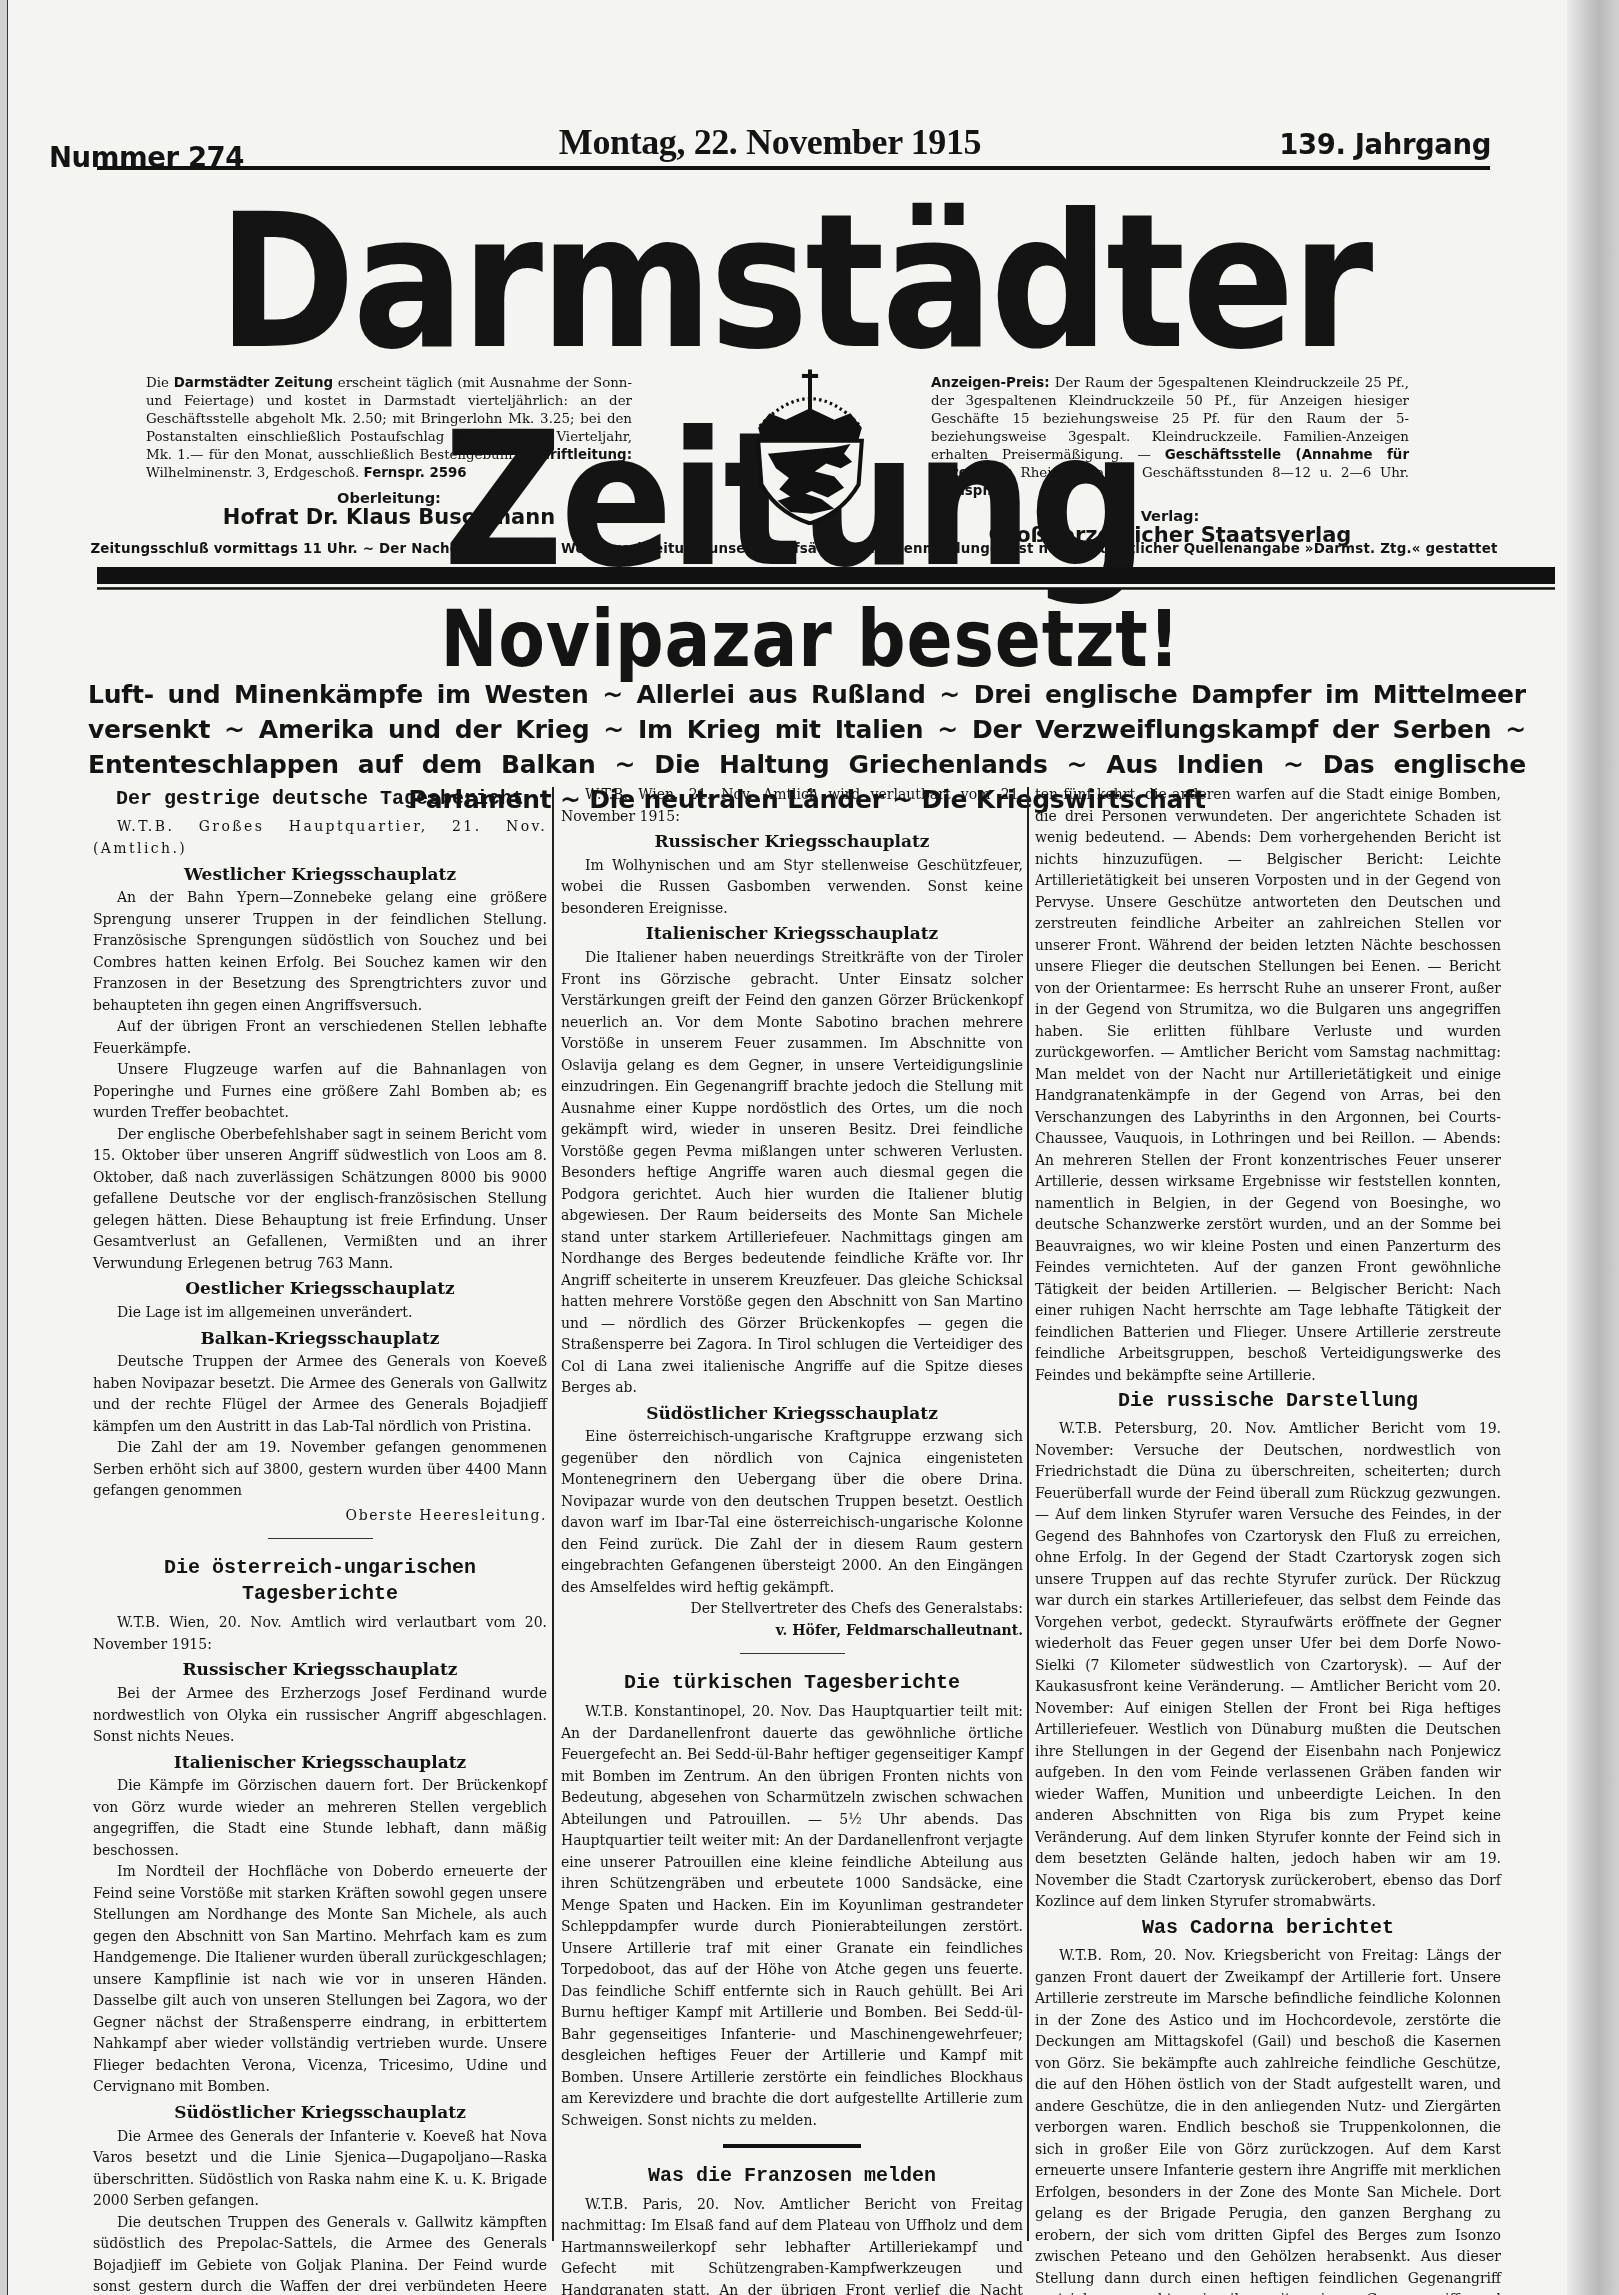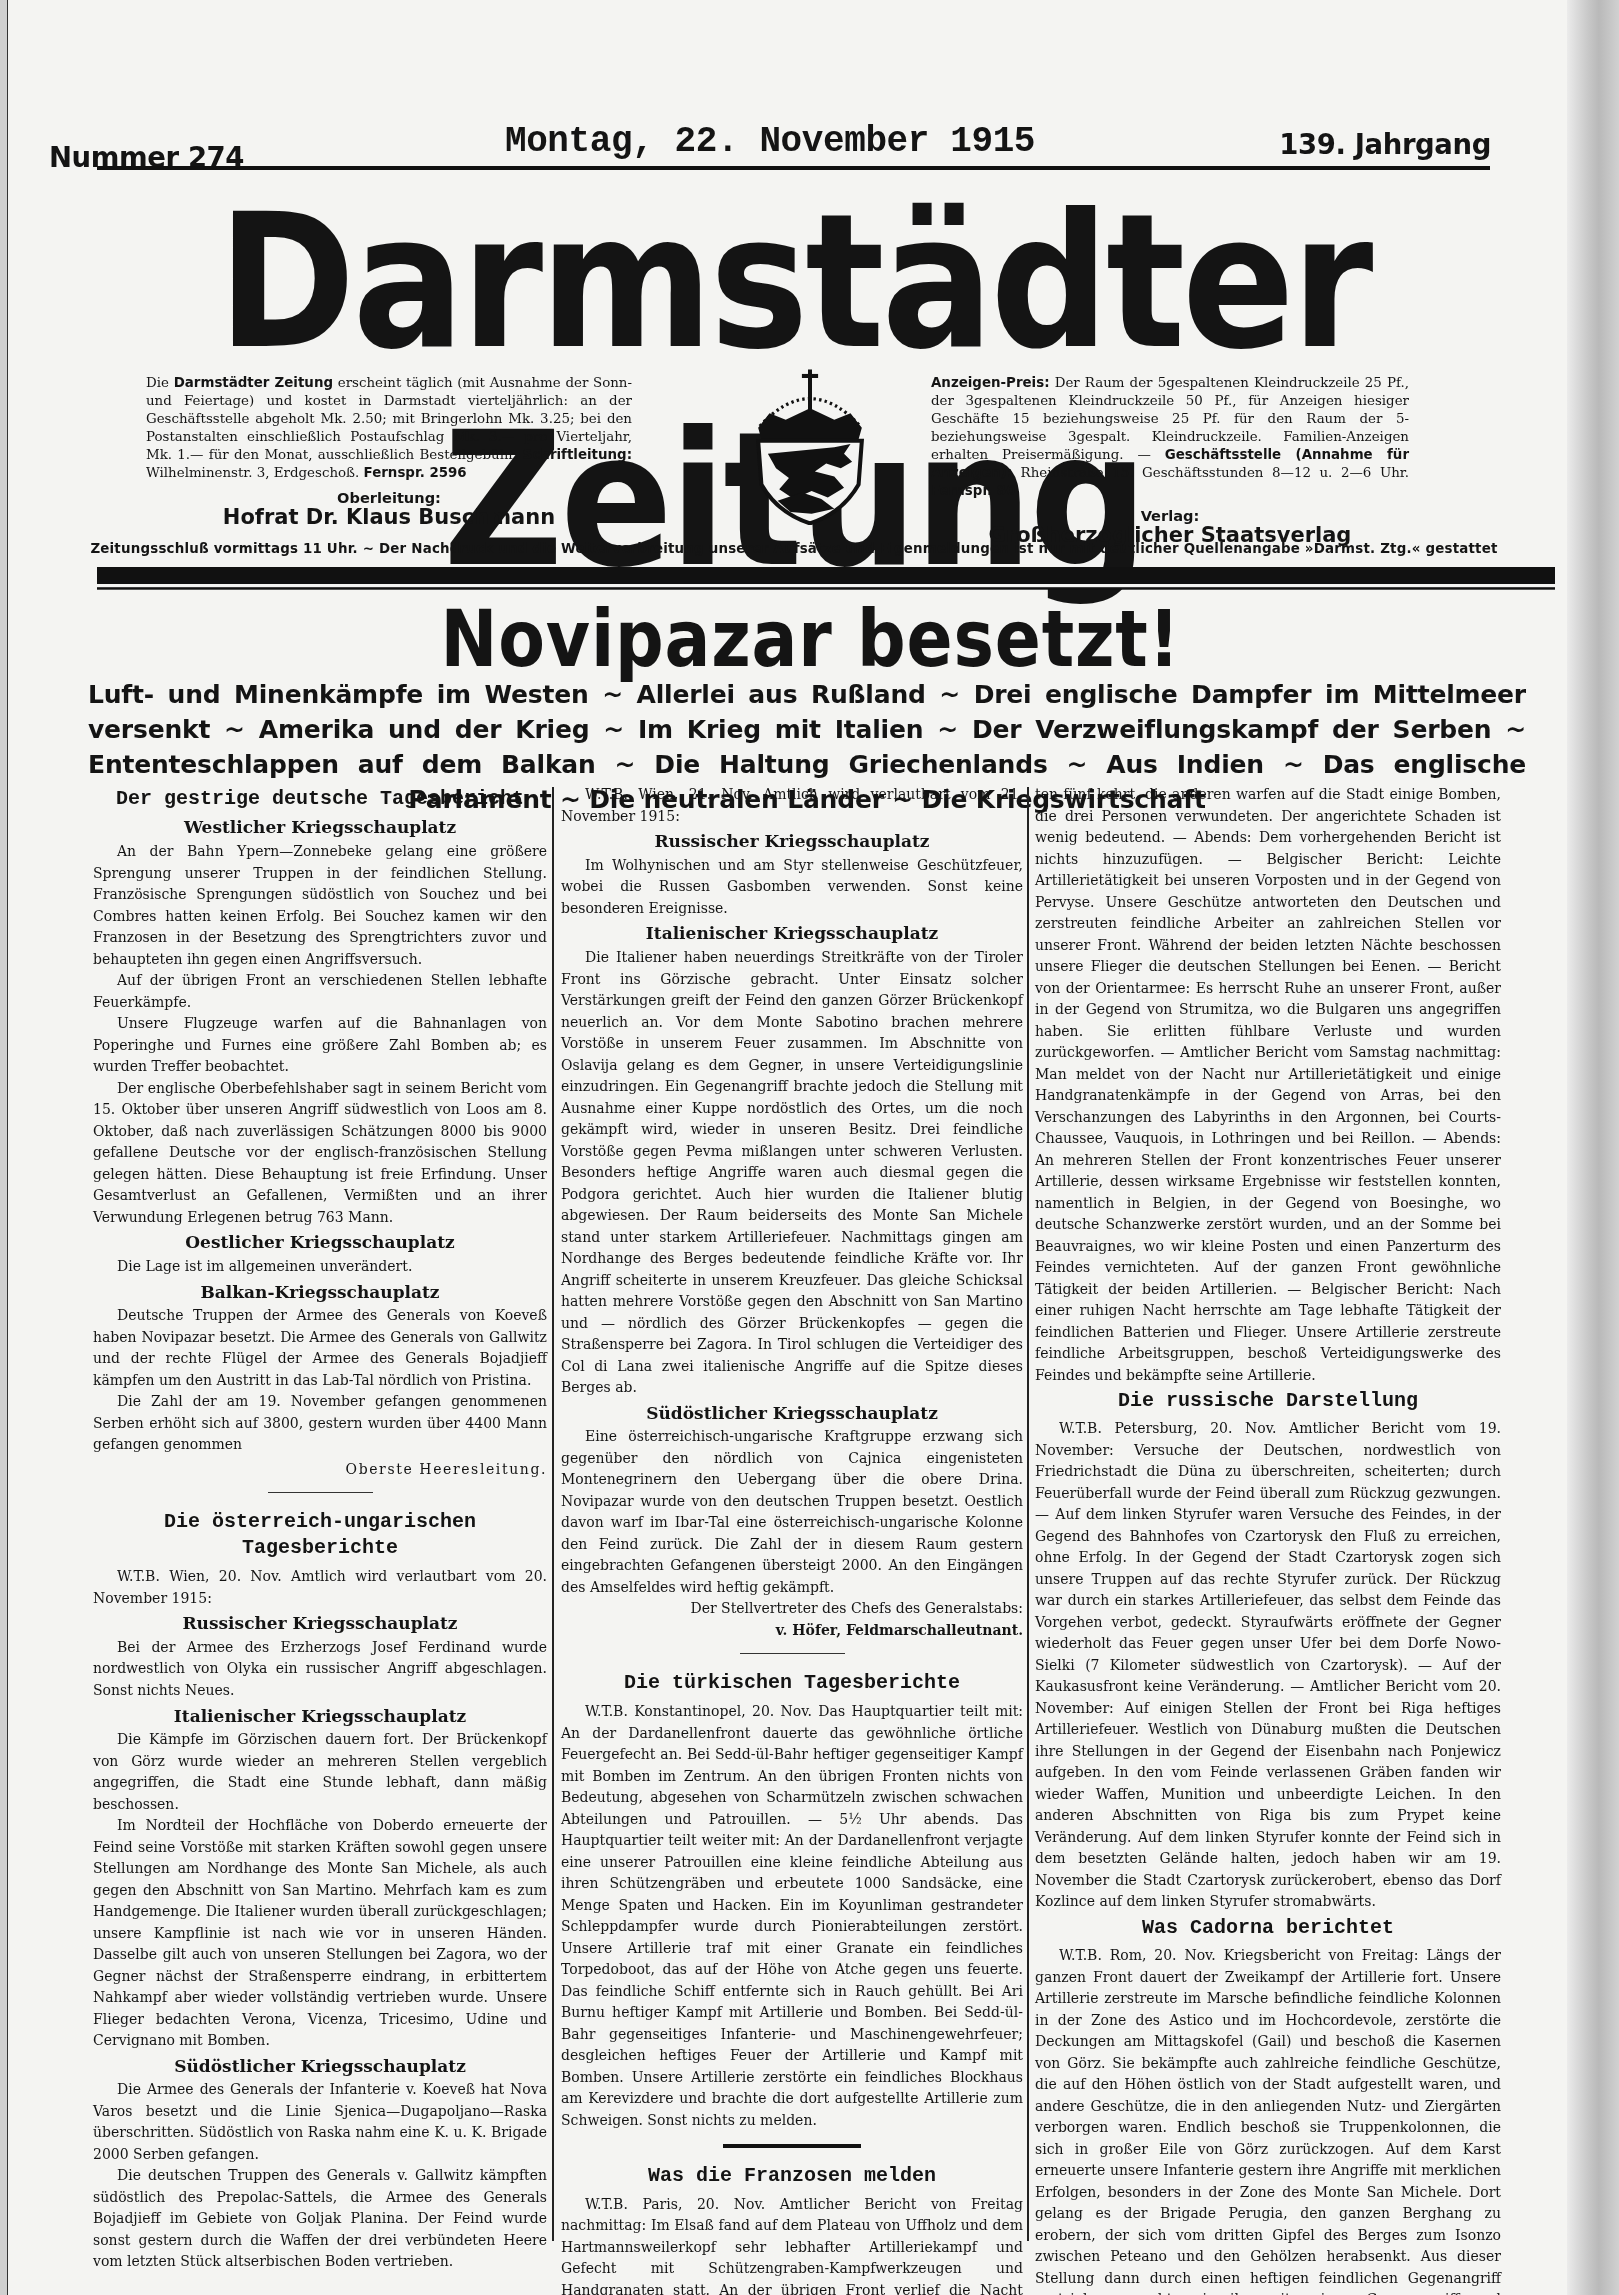--- a/index.html
+++ b/index.html
@@ -6,21 +6,21 @@
   body {
     width: 1620px; height: 2295px; background: #f4f4f2; position: relative; overflow: hidden;
     font-family: "DejaVu Serif", serif; color: #141414;
   }
   .page-shadow { position: absolute; left: 1567px; top: 0; width: 53px; height: 2295px;
     background: linear-gradient(90deg, #ebebeb 0%, #c8c8c8 40%, #b9b9b9 60%, #d2d2d2 100%); }
   .left-edge { position: absolute; left: 0; top: 0; width: 6.5px; height: 2295px; background: #d0d0d0; border-right: 1.6px solid #333; }
 
   .masthead-top { position: absolute; left: 49px; top: 121px; width: 1442px; height: 57px; }
   .issue-no { position: absolute; left: 0; top: 20px; font-family: "DejaVu Sans", sans-serif; font-weight: bold; font-size: 27.5px; letter-spacing: -0.4px; }
-  .issue-date { position: absolute; left: 0; right: 0; top: 0; text-align: center; font-family: Liberation Mono, monospace; font-weight: bold; font-size: 36px; letter-spacing: -0.4px; }
+  .issue-date { position: absolute; left: 0; right: 0; top: 0; text-align: center; font-family: Liberation Serif, serif; font-weight: bold; font-size: 36px; letter-spacing: -0.4px; }
   .issue-year { position: absolute; right: 0; top: 6.5px; font-family: "DejaVu Sans", sans-serif; font-weight: bold; font-size: 27.5px; letter-spacing: -0.4px; }
   .rule-top { position: absolute; left: 97px; top: 166px; width: 1393px; height: 4px; background: #111; }
 
   .title { position: absolute; left: 81px; top: 174px; width: 1426px; text-align: center;
     font-family: "DejaVu Sans", sans-serif; font-weight: bold; font-size: 166px; line-height: 194px;
     letter-spacing: -3.2px; transform: scaleY(1.12); transform-origin: top center; }
 
   .info-left { position: absolute; left: 146px; top: 374px; width: 486px; font-size: 13.4px; line-height: 18px; text-align: justify; }
   .info-right { position: absolute; left: 931px; top: 374px; width: 478px; font-size: 13.4px; line-height: 18px; text-align: justify; }
   .info-left b, .info-right b { font-family: "DejaVu Sans", sans-serif; }
@@ -98,20 +98,21 @@
 <div class="heavy-rule"></div>
 
 <div class="headline">Novipazar besetzt!</div>
 <div class="subheads">Luft- und Minenkämpfe im Westen ~ Allerlei aus Rußland ~ Drei englische Dampfer im Mittelmeer versenkt ~ Amerika und der Krieg ~ Im Krieg mit Italien ~ Der Verzweiflungskampf der Serben ~ Ententeschlappen auf dem Balkan ~ Die Haltung Griechenlands ~ Aus Indien ~ Das englische Parlament ~ Die neutralen Länder ~ Die Kriegswirtschaft</div>
 
 <div class="vrule vr1"></div>
 <div class="vrule vr2"></div>
 
 <div class="col col1">
   <div class="h-sec">Der gestrige deutsche Tagesbericht</div>
+  <p class="dateline spaced">W.T.B. Großes Hauptquartier, 21. Nov. (Amtlich.)</p>
   <div class="h-sub">Westlicher Kriegsschauplatz</div>
   <p>An der Bahn Ypern—Zonnebeke gelang eine größere Sprengung unserer Truppen in der feindlichen Stellung. Französische Sprengungen südöstlich von Souchez und bei Combres hatten keinen Erfolg. Bei Souchez kamen wir den Franzosen in der Besetzung des Sprengtrichters zuvor und behaupteten ihn gegen einen Angriffsversuch.</p>
   <p>Auf der übrigen Front an verschiedenen Stellen lebhafte Feuerkämpfe.</p>
   <p>Unsere Flugzeuge warfen auf die Bahnanlagen von Poperinghe und Furnes eine größere Zahl Bomben ab; es wurden Treffer beobachtet.</p>
   <p>Der englische Oberbefehlshaber sagt in seinem Bericht vom 15. Oktober über unseren Angriff südwestlich von Loos am 8. Oktober, daß nach zuverlässigen Schätzungen 8000 bis 9000 gefallene Deutsche vor der englisch-französischen Stellung gelegen hätten. Diese Behauptung ist freie Erfindung. Unser Gesamtverlust an Gefallenen, Vermißten und an ihrer Verwundung Erlegenen betrug 763 Mann.</p>
   <div class="h-sub">Oestlicher Kriegsschauplatz</div>
   <p>Die Lage ist im allgemeinen unverändert.</p>
   <div class="h-sub">Balkan-Kriegsschauplatz</div>
   <p>Deutsche Truppen der Armee des Generals von Koeveß haben Novipazar besetzt. Die Armee des Generals von Gallwitz und der rechte Flügel der Armee des Generals Bojadjieff kämpfen um den Austritt in das Lab-Tal nördlich von Pristina.</p>
   <p>Die Zahl der am 19. November gefangen genommenen Serben erhöht sich auf 3800, gestern wurden über 4400 Mann gefangen genommen</p>

